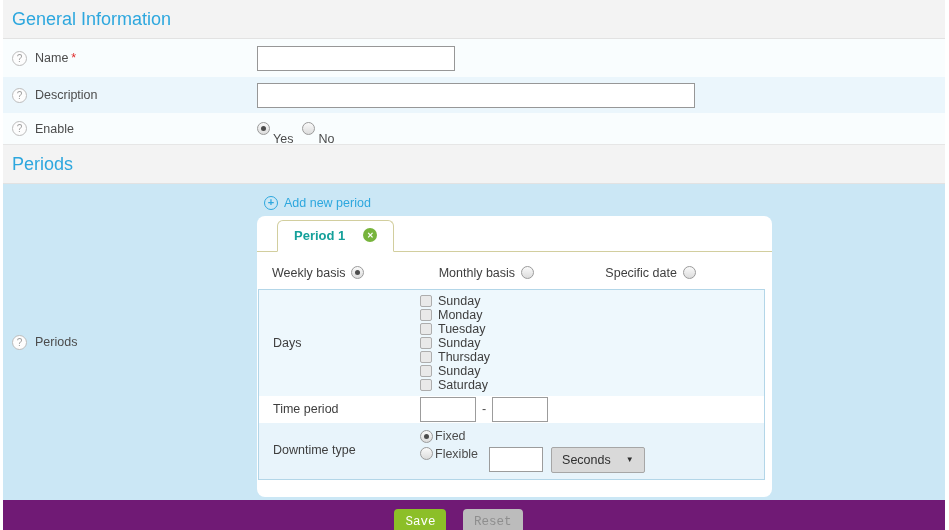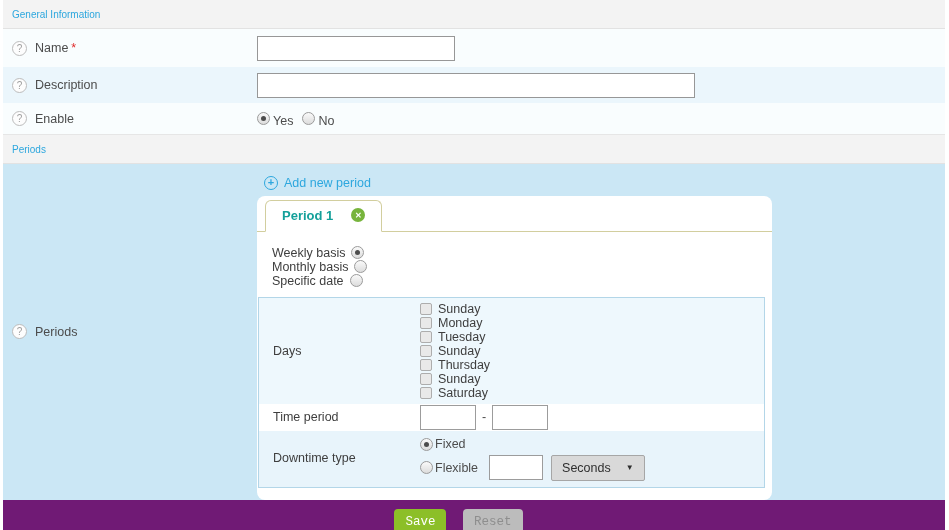--- a/index.html
+++ b/index.html
@@ -6,21 +6,21 @@
   html,body { margin:0; padding:0; }
   body {
     width:949px; height:530px; overflow:hidden; background:#fff;
     font-family:"Liberation Sans", sans-serif; font-size:12.5px; color:#4c4c4c;
   }
   .page { padding:0 4px 0 3px; }
 
   
   .section-header {
     background:#f3f3f3; border-bottom:1px solid #e2e2e2;
-    padding:9px 8px 8px 9px; color:#2da7de; font-size:10px;
+    padding:9px 8px 8px 9px; color:#2da7de; font-size:18px;
   }
   .section-header.topline { border-top:1px solid #e6e6e6; }
 
   
   .frow { display:flex; align-items:center; }
   .frow.pale { background:#f9fdfe; }
   .frow.blue { background:#ebf6fc; }
   .row-name   { height:38px; }
   .row-desc   { height:36px; }
   .row-enable { height:31px; }
@@ -47,62 +47,62 @@
     content:""; position:absolute; left:3px; top:3px; width:5px; height:5px;
     border-radius:50%; background:#4c4c4c;
   }
   .checkbox {
     width:12px; height:12px; flex-shrink:0; border:1px solid #adadad;
     background:#e9e9e9; border-radius:2px; display:inline-block;
   }
 
   .enable-opts { display:flex; align-items:center; }
   .enable-opts .radio { margin-right:3px; }
-  .enable-opts .opt-label { margin-right:9px; position:relative; top:2px; }
+  .enable-opts .opt-label { margin-right:9px; position:relative; top:10px; }
 
   
   .periods-row { display:flex; background:#cbe7f5; min-height:316px; }
   .periods-label-cell { width:254px; flex-shrink:0; padding-left:9px; display:flex; align-items:center; gap:8px; }
   .periods-content { padding-top:11px; }
 
   .add-link { display:inline-flex; align-items:center; gap:6px; color:#2da7de; margin:0 0 6px 7px; cursor:pointer; }
   .plus-icon {
     width:14px; height:14px; border:1px solid #2da7de; border-radius:50%;
     display:inline-flex; align-items:center; justify-content:center;
     font-size:11px; font-weight:bold; line-height:1;
   }
 
   .panel { width:515px; min-height:281px; background:#fff; border-radius:8px; padding-bottom:12px; }
-  .tabstrip { display:flex; padding:4px 8px 0; border-bottom:1px solid #d2ce9e; }
+  .tabstrip { display:flex; padding:4px 20px 0; border-bottom:1px solid #d2ce9e; }
   .tab {
     border:1px solid #d2ce9e; border-bottom:1px solid #fff; margin-bottom:-1px;
     border-radius:6px 6px 0 0; background:#fff; padding:7px 16px 8px;
     display:flex; align-items:center; gap:18px; position:relative; z-index:1;
     color:#14a09a; font-weight:bold; font-size:13px; cursor:pointer;
   }
   .close-icon {
     width:14px; height:14px; border-radius:50%; background:#77b43c; color:#fff;
     font-size:8px; font-weight:bold; display:inline-flex; align-items:center; justify-content:center;
   }
 
-  .basis-row { display:flex; padding:14px 0 9px 15px;flex-direction:column; }
+  .basis-row { display:flex; padding:14px 0 9px 15px; }
   .basis-cell { width:169px; display:flex; align-items:center; gap:6px; color:#3e3e3e; }
 
   .inner-table { margin:0 7px 0 1px; border:1px solid #b3d6e8; }
   .itrow { display:flex; }
   .it-label { width:161px; flex-shrink:0; padding-left:14px; color:#3e3e3e; }
   .days-row { background:#eef8fd; padding:4px 0; align-items:center; }
   .days-list { display:flex; flex-direction:column; }
   .day-item { display:flex; align-items:center; gap:6px; height:14px; color:#3e3e3e; }
   .time-row { background:#fff; height:27px; align-items:center; }
   .time-input { width:56px; height:25px; border:1px solid #9c9c9c; font:inherit; padding:0 3px; }
   .dash { margin:0 6px; }
   .downtime-row { background:#e8f4fb; padding:5px 0 6px; }
   .dt-line1 { display:flex; align-items:center; gap:2px; height:17px; }
-  .dt-line2 { display:flex; align-items:center; gap:2px; margin-top:2px; }
+  .dt-line2 { display:flex; gap:2px; margin-top:2px; }
   .duration-input { width:54px; height:25px; border:1px solid #9c9c9c; margin-left:9px; font:inherit; padding:0 3px; }
   .unit-select {
     margin-left:6px; height:26px; background:#d9d9d9; border:1px solid #a6a6a6;
     border-radius:2px; display:inline-flex; align-items:center; padding:0 10px;
     gap:15px; color:#2f2f2f; cursor:pointer;
   }
   .caret-icon { font-size:8px; color:#2f2f2f; }
 
   .footer { text-align:center; padding:9px 31px 0 0; background:#701a75;font-family:Liberation Mono, monospace; }
   .btn { display:inline-block; border-radius:4px; padding:6px 11px 7px; font-size:12.5px; cursor:pointer; }

